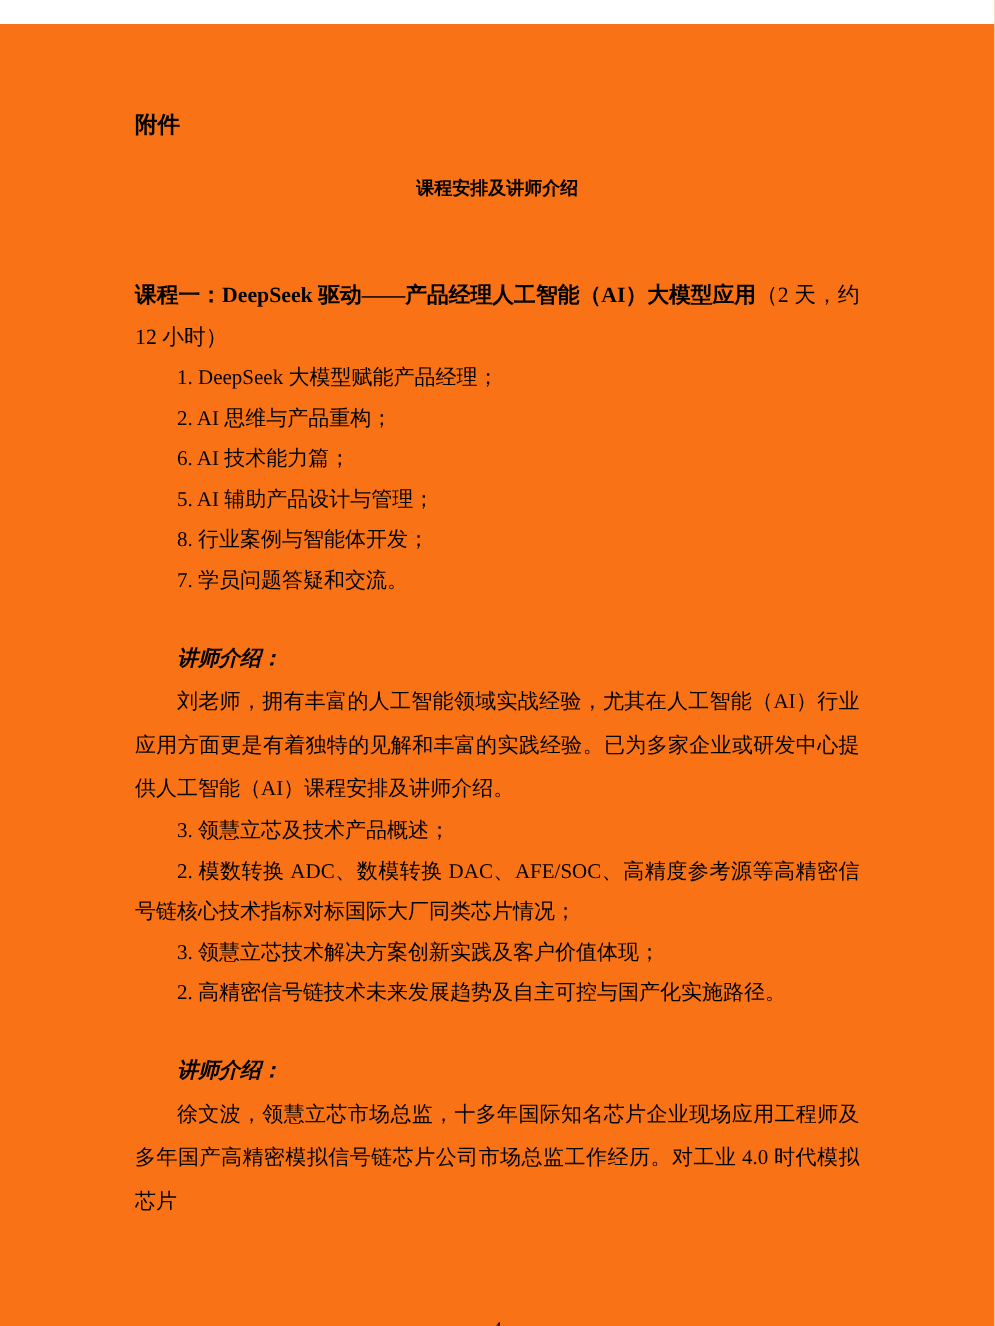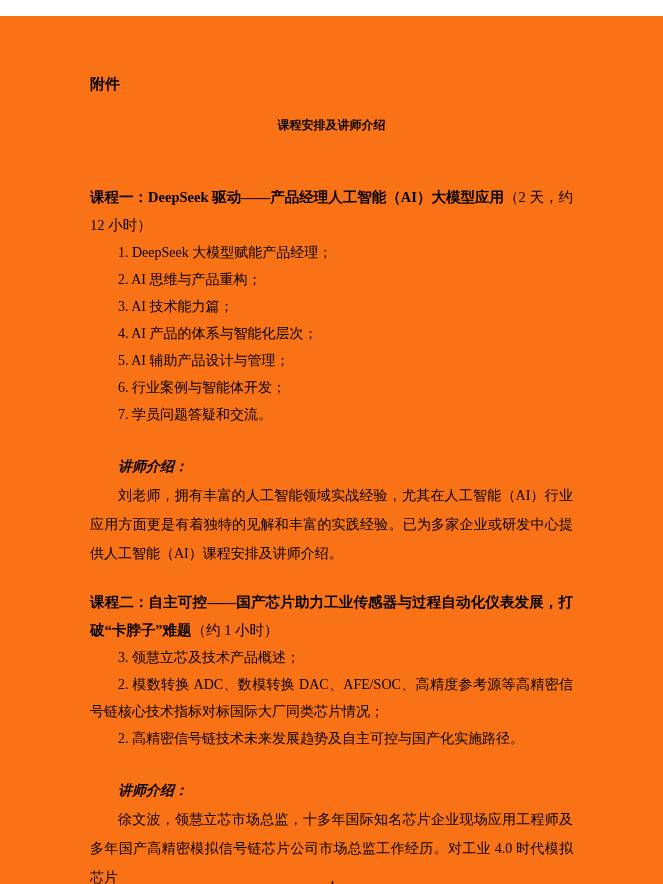--- a/index.html
+++ b/index.html
@@ -83,37 +83,36 @@
     <div class="attachment-label">附件</div>
 
     <h1 class="doc-title">课程安排及讲师介绍</h1>
 
     <section>
       <p class="course-heading first"><span class="bold">课程一：DeepSeek 驱动——产品经理人工智能（AI）大模型应用</span><span>（2 天，约 12 小时）</span></p>
 
       <div class="outline">
         <p class="outline-item">1. DeepSeek 大模型赋能产品经理；</p>
         <p class="outline-item">2. AI 思维与产品重构；</p>
-        <p class="outline-item">3. AI 技术能力篇；</p>
-        <p class="outline-item">4. AI 产品的体系与智能化层次；</p>
+        <p class="outline-item">6. AI 技术能力篇；</p>
         <p class="outline-item">5. AI 辅助产品设计与管理；</p>
-        <p class="outline-item">6. 行业案例与智能体开发；</p>
+        <p class="outline-item">8. 行业案例与智能体开发；</p>
         <p class="outline-item">7. 学员问题答疑和交流。</p>
       </div>
 
       <p class="instructor-label">讲师介绍：</p>
       <p class="instructor-text">刘老师，拥有丰富的人工智能领域实战经验，尤其在人工智能（AI）行业应用方面更是有着独特的见解和丰富的实践经验。已为多家企业或研发中心提供人工智能（AI）课程安排及讲师介绍。</p>
     </section>
 
     <section>
-      <p class="course-heading second"><span class="bold">课程二：自主可控——国产芯片助力工业传感器与过程自动化仪表发展，打破“卡脖子”难题</span><span>（约 1 小时）</span></p>
 
       <div class="outline">
         <p class="outline-item">3. 领慧立芯及技术产品概述；</p>
         <p class="outline-item">2. 模数转换 ADC、数模转换 DAC、AFE/SOC、高精度参考源等高精密信号链核心技术指标对标国际大厂同类芯片情况；</p>
+        <p class="outline-item">3. 领慧立芯技术解决方案创新实践及客户价值体现；</p>
         <p class="outline-item">2. 高精密信号链技术未来发展趋势及自主可控与国产化实施路径。</p>
       </div>
 
       <p class="instructor-label">讲师介绍：</p>
       <p class="instructor-text">徐文波，领慧立芯市场总监，十多年国际知名芯片企业现场应用工程师及多年国产高精密模拟信号链芯片公司市场总监工作经历。对工业 4.0 时代模拟芯片</p>
     </section>
 
   </div>
 
   <div class="page-number">4</div>

